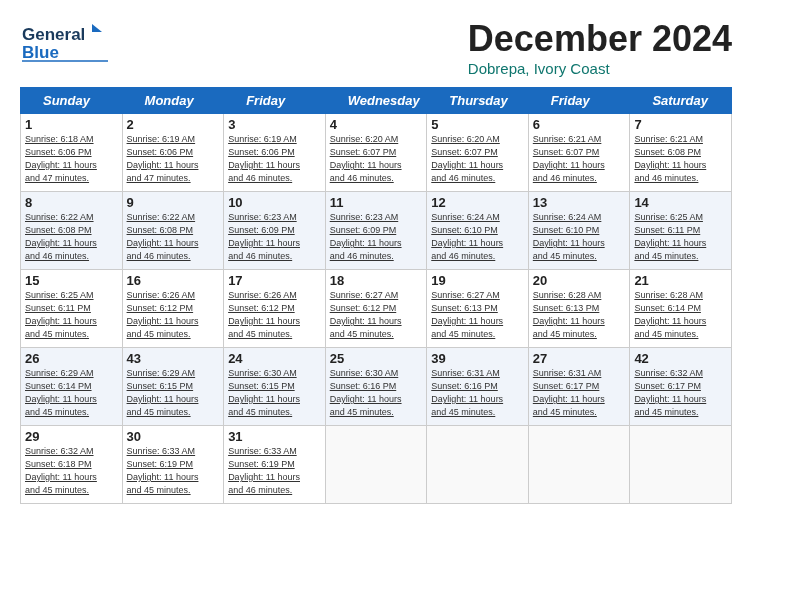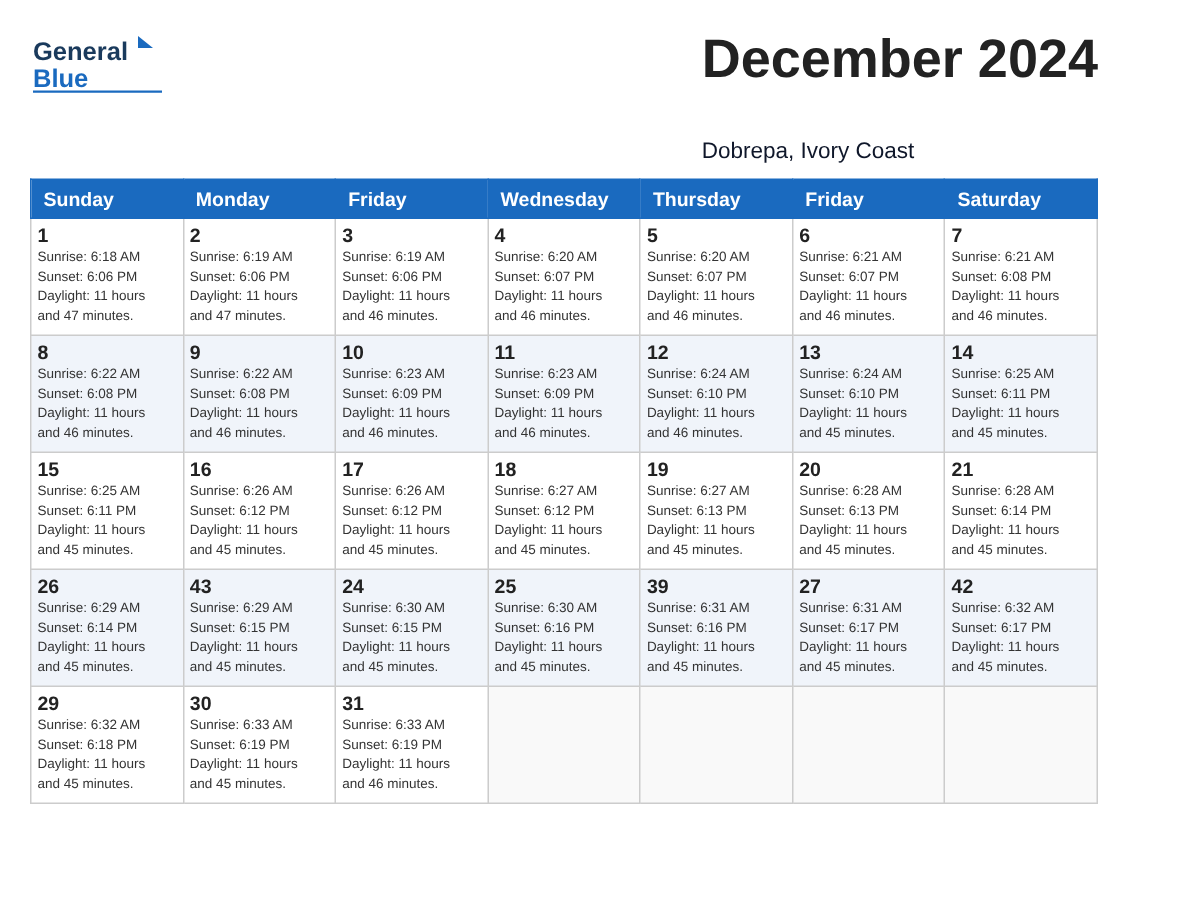--- a/index.html
+++ b/index.html
@@ -30,36 +30,36 @@
     .title-block {
       text-align: left;
     }
     .month-title {
       font-size: 36px;
       font-weight: bold;
       color: #222;
     }
     .location {
       font-size: 15px;
-      color: #0f172a;
-      margin-top: 32px;
+      color: #0f766e;
     }
     table {
       width: 100%;
       border-collapse: collapse;
       table-layout: fixed;
     }
     th {
       background: #1a6abf;
       color: #fff;
       font-size: 13px;
       font-weight: bold;
-      padding: 5px 8px;
+      padding: 5px 22px;
       text-align: left;
       border: 1px solid #1a6abf;
+      font-style: italic;
     }
     td {
       vertical-align: top;
       border: 1px solid #ccc;
       padding: 3px 4px;
       font-size: 9.5px;
       color: #222;
       background: #fff;
       height: 78px;
     }
@@ -70,20 +70,21 @@
       font-size: 13px;
       font-weight: bold;
       color: #222;
       display: block;
       margin-bottom: 1px;
     }
     .day-info {
       font-size: 9px;
       color: #333;
       line-height: 1.45;
+      text-decoration: underline;
     }
     .empty-cell {
       background: #f9f9f9;
     }
   </style>
 </head>
 <body>
 
 <div class="page">
   <div class="header">

